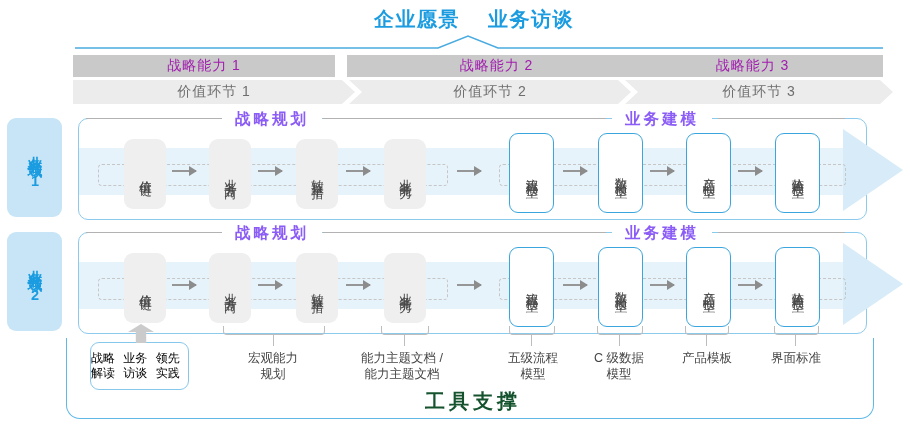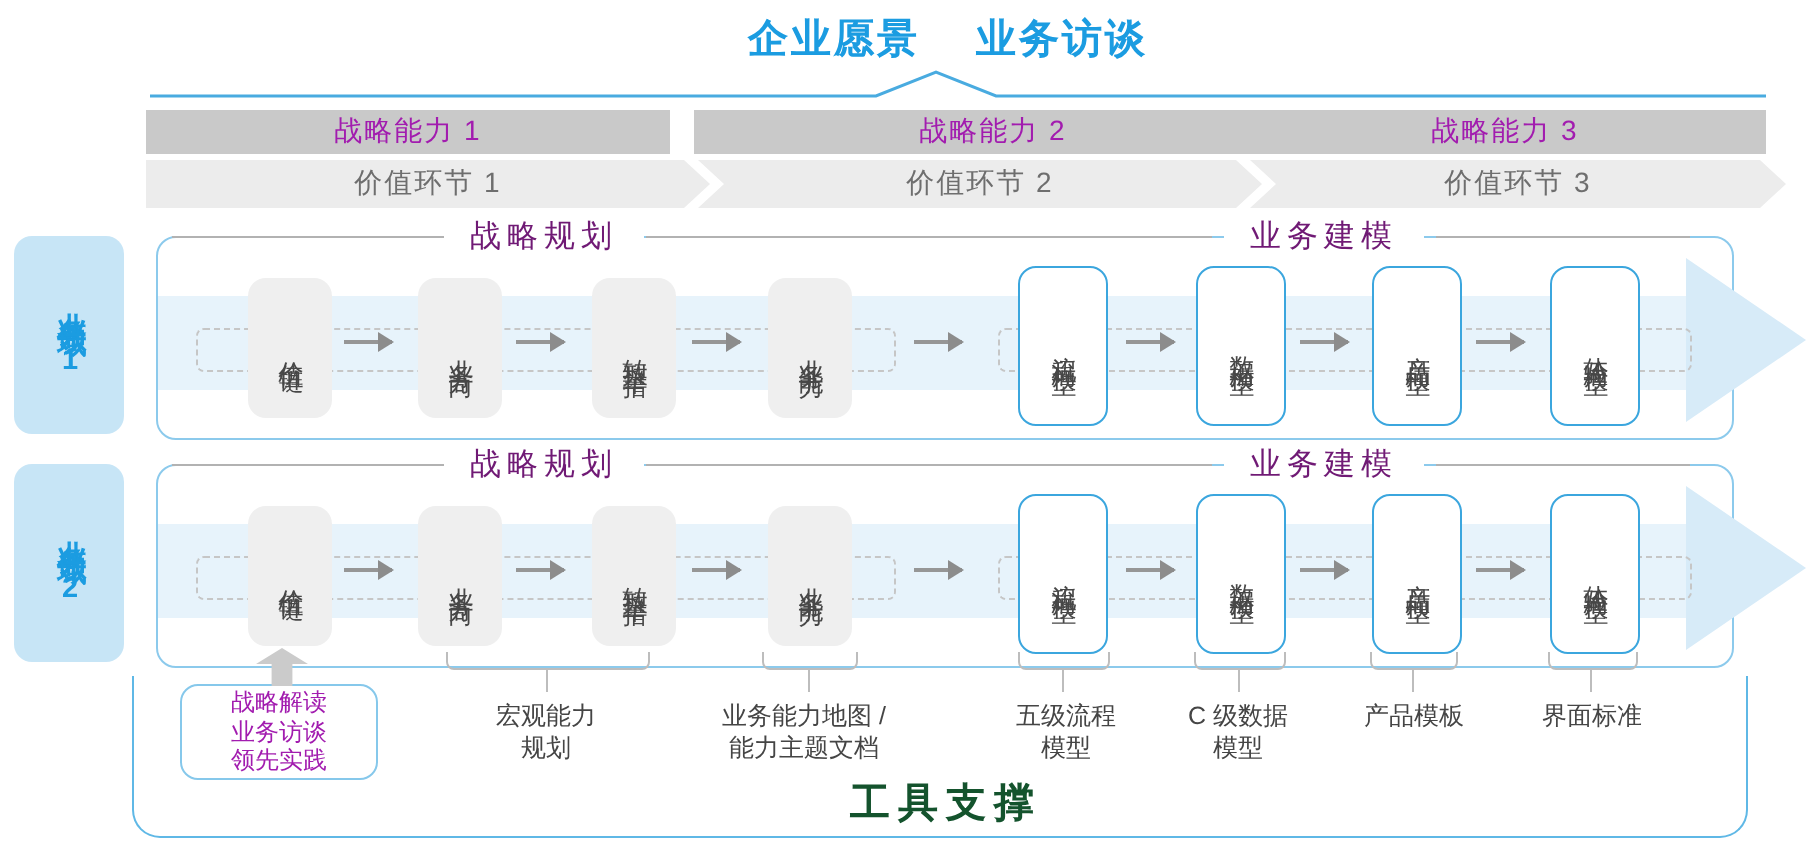--- a/index.html
+++ b/index.html
@@ -33,40 +33,40 @@
 
   
   .row{left:78px;width:787px;height:100px;background:#fff;border:1.3px solid #8CCAEC;
        border-radius:10px;}
   .row .band{position:absolute;left:0;top:29px;width:766px;height:47px;background:#E7F3FB;}
   .row .ahead{position:absolute;left:764px;top:10px;width:60px;height:82px;background:#D7EBF8;
               clip-path:polygon(0 0,100% 50%,0 100%);}
   .row .dash{position:absolute;top:45px;height:20px;border:1px dashed #C6C6C6;border-radius:4px;}
   .row .hline{position:absolute;top:-1px;height:0;border-top:1.5px solid #B2B2B2;}
   .row .hlabel{position:absolute;top:-11px;height:21px;line-height:21px;background:#fff;
-               padding:0 13px;transform:translateX(-50%);font-size:15.5px;font-weight:normal;
-               color:#701a75;letter-spacing:3px;white-space:nowrap;}
+               padding:0 13px;transform:translateX(-50%);font-size:15.5px;font-weight:bold;
+               color:#8b5cf6;letter-spacing:3px;white-space:nowrap;}
   .gbox,.bbox{position:absolute;display:flex;align-items:center;justify-content:center;
               font-size:12.5px;color:#474747;text-align:center;}
   .gbox{top:20px;width:42px;height:70px;background:#EFEFEF;border-radius:9px;}
   .bbox{top:14px;width:43px;height:78px;background:#fff;border:1.3px solid #3BA6DE;border-radius:9px;}
   .harrow{position:absolute;top:47px;width:30px;height:10px;}
   .harrow::before{content:"";position:absolute;left:0;right:6px;top:4px;height:1.5px;background:#969696;}
   .harrow::after{content:"";position:absolute;right:0;top:0;width:0;height:0;
                  border:5px solid transparent;border-left:8px solid #8C8C8C;}
 
   
   .bracket{top:326px;height:8px;border-left:1px solid #BDBDBD;border-right:1px solid #BDBDBD;
            border-bottom:1px solid #BDBDBD;border-radius:0 0 4px 4px;}
   .stem{top:334px;height:12px;width:1px;background:#BDBDBD;}
   .uparrow{left:128px;top:324px;width:26px;height:19px;background:#CBCBCB;z-index:5;
            clip-path:polygon(50% 0,100% 42%,70% 42%,70% 100%,30% 100%,30% 42%,0 42%);}
   .annbox{left:90px;top:342px;width:97px;height:46px;border:1.2px solid #86C8EB;border-radius:9px;
-          background:#fff;display:flex;flex-direction:column;align-items:center;justify-content:center;
-          font-size:12px;line-height:1.22;color:#a21caf;}
+          background:#fff;display:flex;flex-direction:row;align-items:center;justify-content:center;
+          font-size:12px;line-height:1.22;color:#000000;}
   .ann{top:350px;transform:translateX(-50%);text-align:center;font-size:12.5px;
        line-height:1.3;color:#454545;white-space:nowrap;}
   .ann span{display:block;}
   .footer{left:473px;top:388px;transform:translateX(-50%);font-size:20px;font-weight:bold;
           color:#14532d;letter-spacing:4px;white-space:nowrap;}
 </style>
 </head>
 <body>
 
 <div class="stage">
@@ -208,21 +208,21 @@
   <div class="abs bracket" style="left:685px;width:42px;"></div>
   <div class="abs stem" style="left:706px;"></div>
   <div class="abs bracket" style="left:774px;width:43px;"></div>
   <div class="abs stem" style="left:795px;"></div>
 
   <div class="abs ann" style="left:273px;">
     <span>宏观能力</span>
     <span>规划</span>
   </div>
   <div class="abs ann" style="left:402px;">
-    <span>业务能力地图 /</span>
+    <span>能力主题文档 /</span>
     <span>能力主题文档</span>
   </div>
   <div class="abs ann" style="left:533px;">
     <span>五级流程</span>
     <span>模型</span>
   </div>
   <div class="abs ann" style="left:619px;">
     <span>C 级数据</span>
     <span>模型</span>
   </div>

